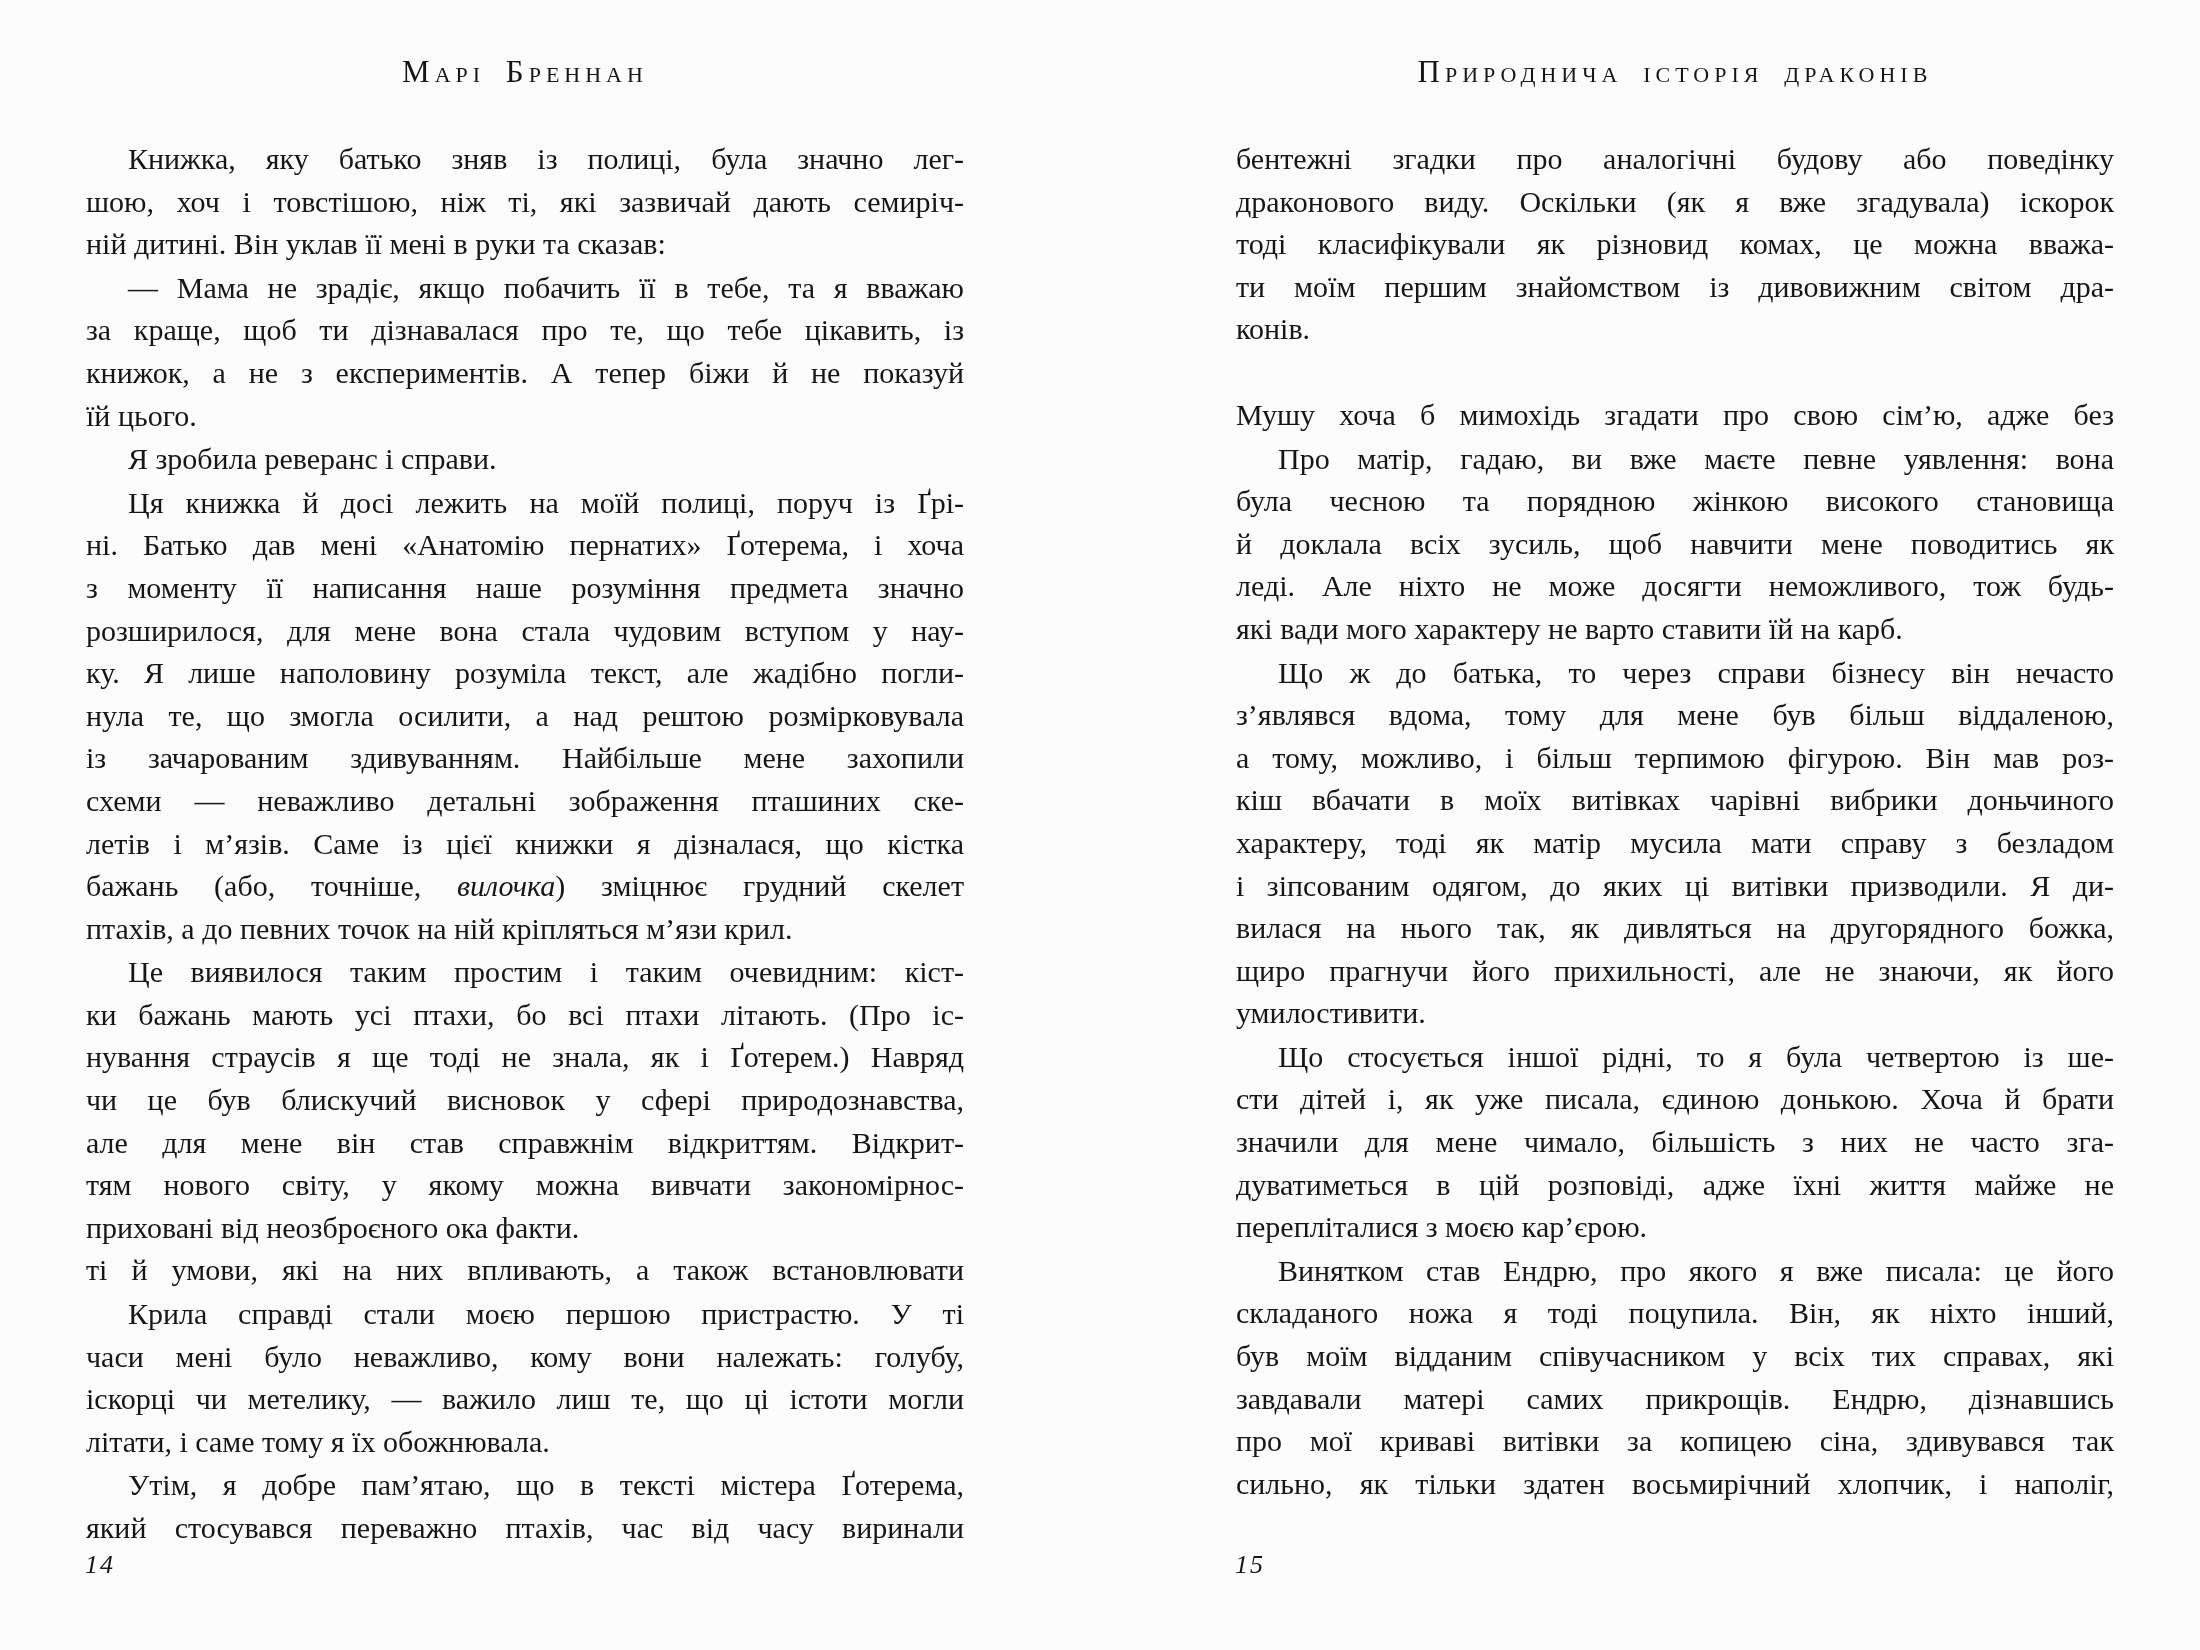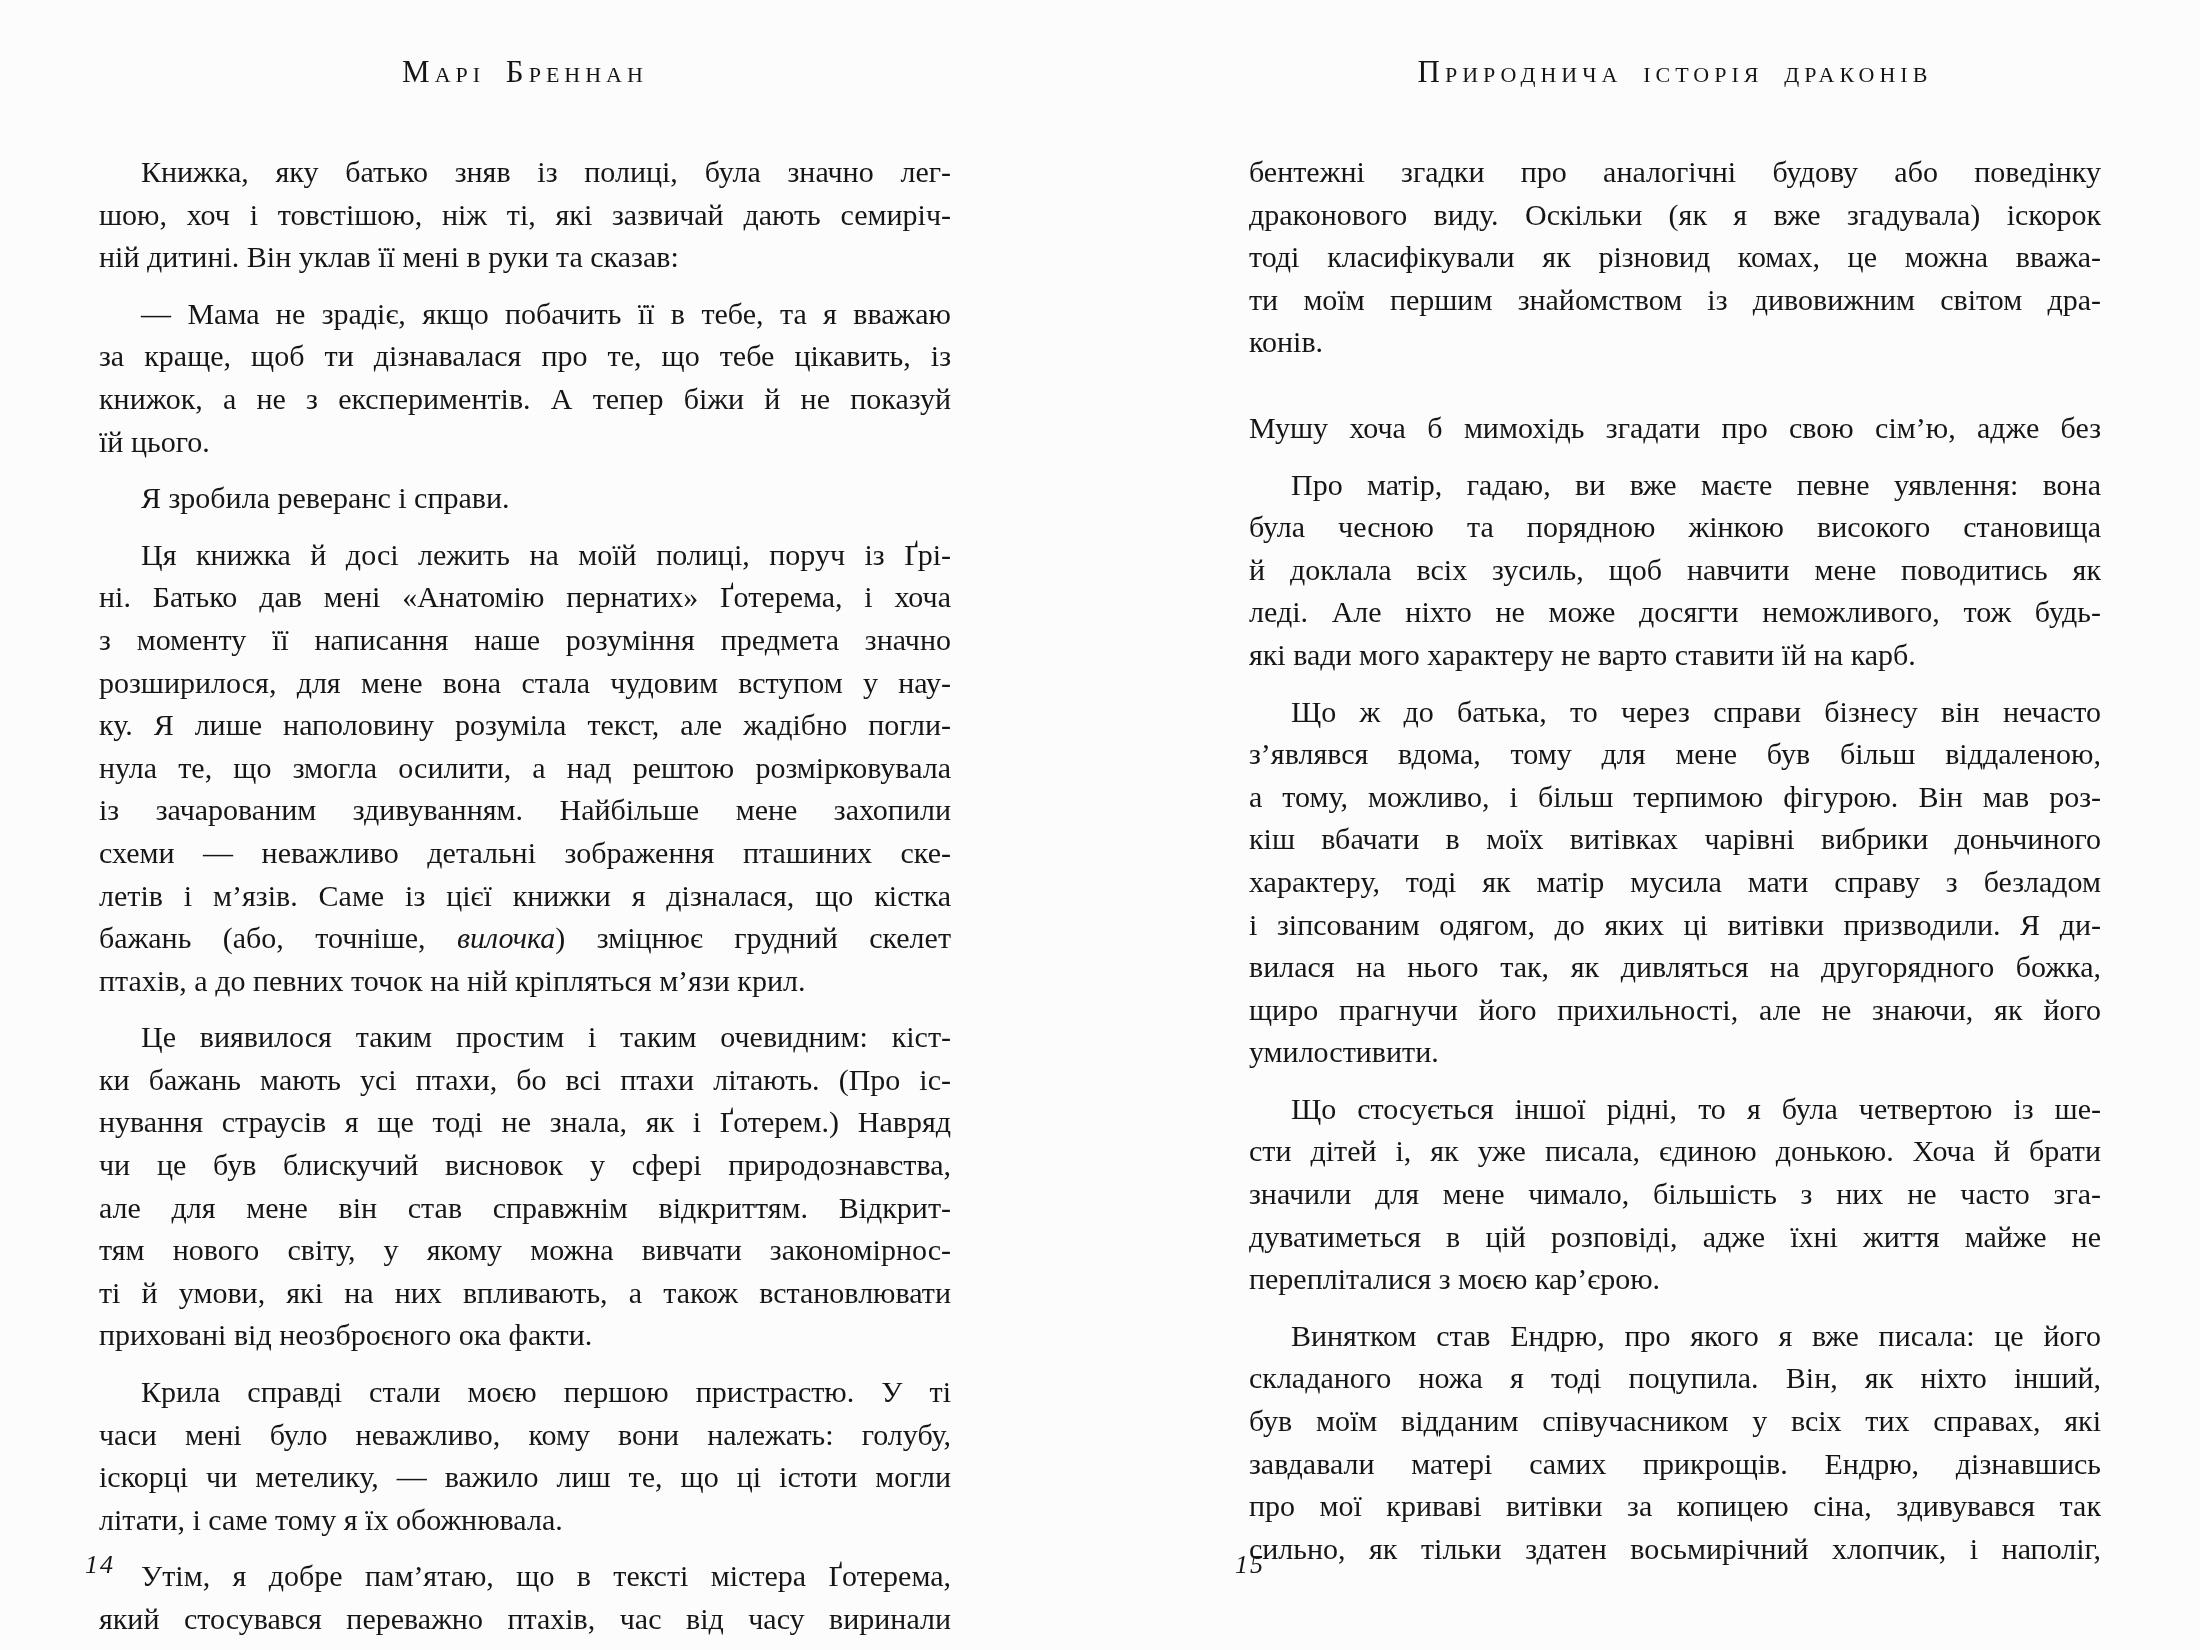--- a/index.html
+++ b/index.html
@@ -19,21 +19,21 @@
   .running-header {
     position: absolute; top: 52px; left: 0; width: 100%;
     text-align: center;
     font-variant-caps: small-caps;
     font-size: 31px; line-height: 40px;
     letter-spacing: 5px; word-spacing: 8px;
   }
 
   .page-body { position: absolute; top: 137px; left: 0; width: 100%; }
 
-  .para { margin: 14px; }
+  .para { margin: 1px; }
   .para.gap { margin-top: 43px; }
   .para.indent .line:first-child { text-indent: 42px; }
 
   .line {
     font-size: 30px;
     line-height: 42.6px;
     text-align: justify;
     text-align-last: justify;
     white-space: normal;
   }
@@ -83,22 +83,22 @@
           <div class="line"><span class="">бажань (або, точніше, </span><span class="em">вилочка</span><span class="">) зміцнює грудний скелет</span></div>
           <div class="line last">птахів, а до певних точок на ній кріпляться м’язи крил.</div>
         </div>
         <div class="para indent">
           <div class="line">Це виявилося таким простим і таким очевидним: кіст-</div>
           <div class="line">ки бажань мають усі птахи, бо всі птахи літають. (Про іс-</div>
           <div class="line">нування страусів я ще тоді не знала, як і Ґотерем.) Навряд</div>
           <div class="line">чи це був блискучий висновок у сфері природознавства,</div>
           <div class="line">але для мене він став справжнім відкриттям. Відкрит-</div>
           <div class="line">тям нового світу, у якому можна вивчати закономірнос-</div>
+          <div class="line last">приховані від неозброєного ока факти.</div>
           <div class="line">ті й умови, які на них впливають, а також встановлювати</div>
-          <div class="line last">приховані від неозброєного ока факти.</div>
         </div>
         <div class="para indent">
           <div class="line">Крила справді стали моєю першою пристрастю. У ті</div>
           <div class="line">часи мені було неважливо, кому вони належать: голубу,</div>
           <div class="line">іскорці чи метелику, — важило лиш те, що ці істоти могли</div>
           <div class="line last">літати, і саме тому я їх обожнювала.</div>
         </div>
         <div class="para indent continues">
           <div class="line">Утім, я добре пам’ятаю, що в тексті містера Ґотерема,</div>
           <div class="line">який стосувався переважно птахів, час від часу виринали</div>

